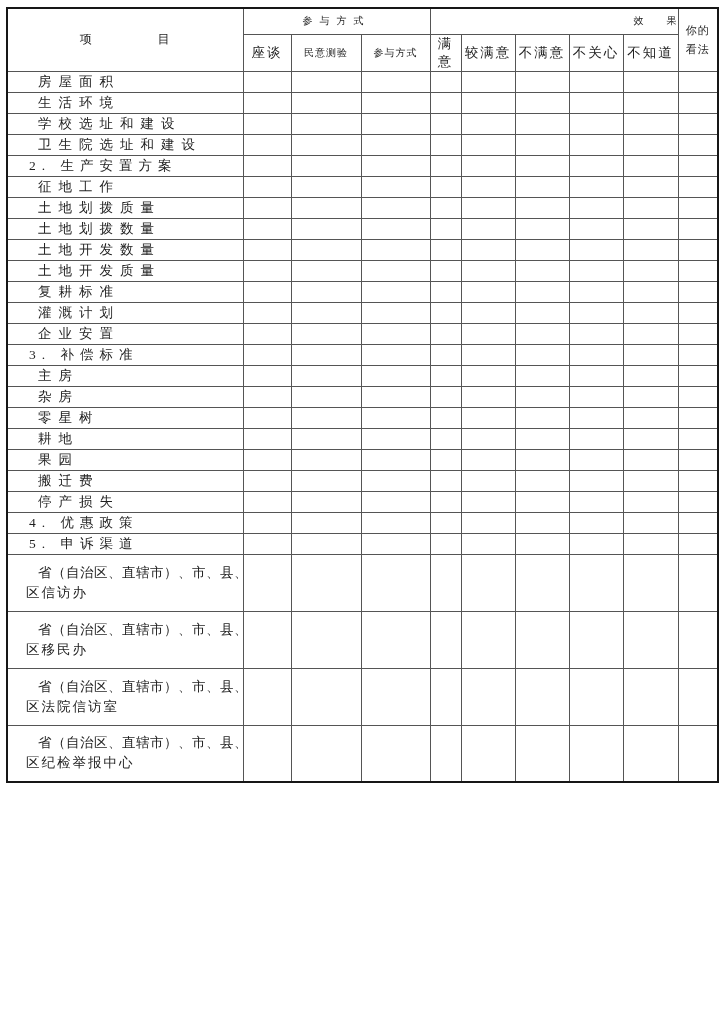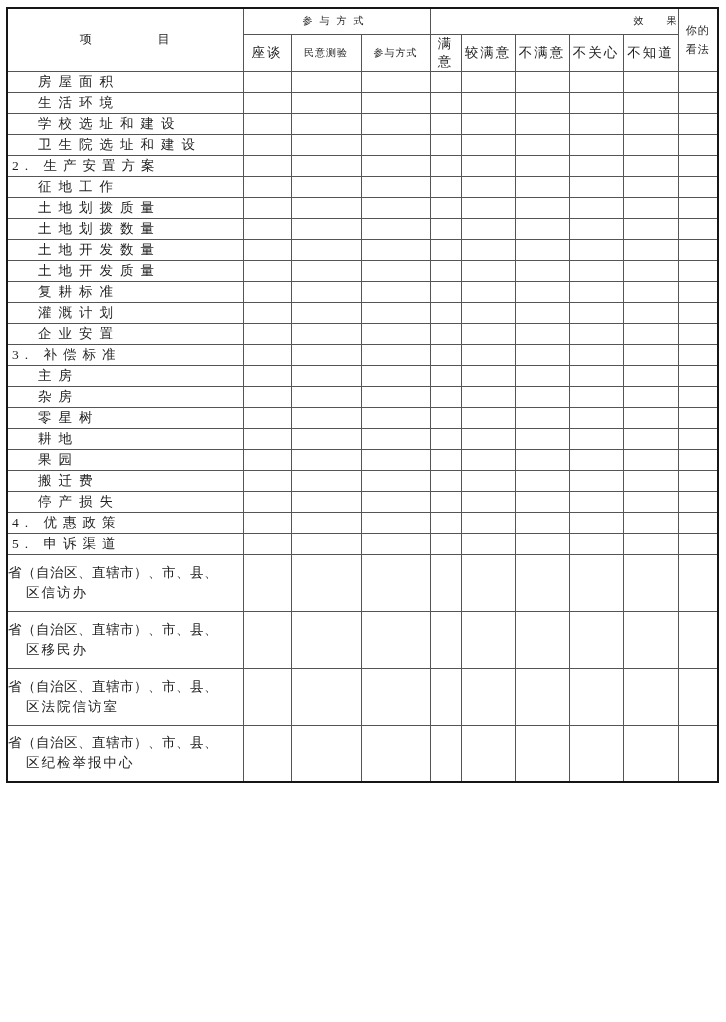--- a/index.html
+++ b/index.html
@@ -39,23 +39,23 @@
   .th-effect   { letter-spacing: 1px; text-align: right; }
   .th-sub      { font-size: 13.5px; letter-spacing: 2px; }
   .th-sub-wide { font-size: 10px; letter-spacing: 1px; }
   .th-opinion  { font-size: 11px; letter-spacing: 1px; line-height: 19px; }
   
   tr.single { height: 19px; }
   tr.double { height: 57px; }
   td.label  { font-size: 13.5px; }
   td.label .ln { white-space: nowrap; line-height: 20px; }
   .item .ln     { padding-left: 30px; letter-spacing: 7px; }
-  .numbered .ln { padding-left: 4px; letter-spacing: 6px; }
+  .numbered .ln { padding-left: 21px; letter-spacing: 6px; }
   .wrap .ln     { line-height: 23px; }
-  .wrap .ln-first { letter-spacing: 0.5px; }
+  .wrap .ln-first { padding-left: 30px; letter-spacing: 0.5px; }
   .wrap .ln-rest  { padding-left: 18px;  letter-spacing: 2px; }
 </style>
 </head>
 <body>
 
 <div class="sheet">
   <table class="survey">
     <colgroup>
       <col style="width:236px">
         <col style="width:48px">

